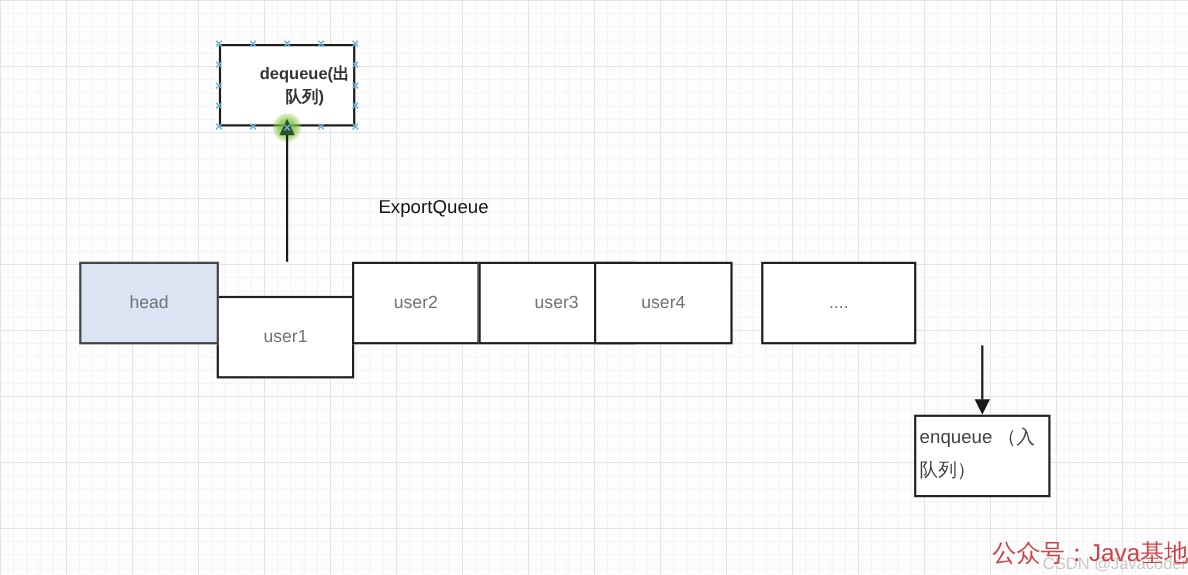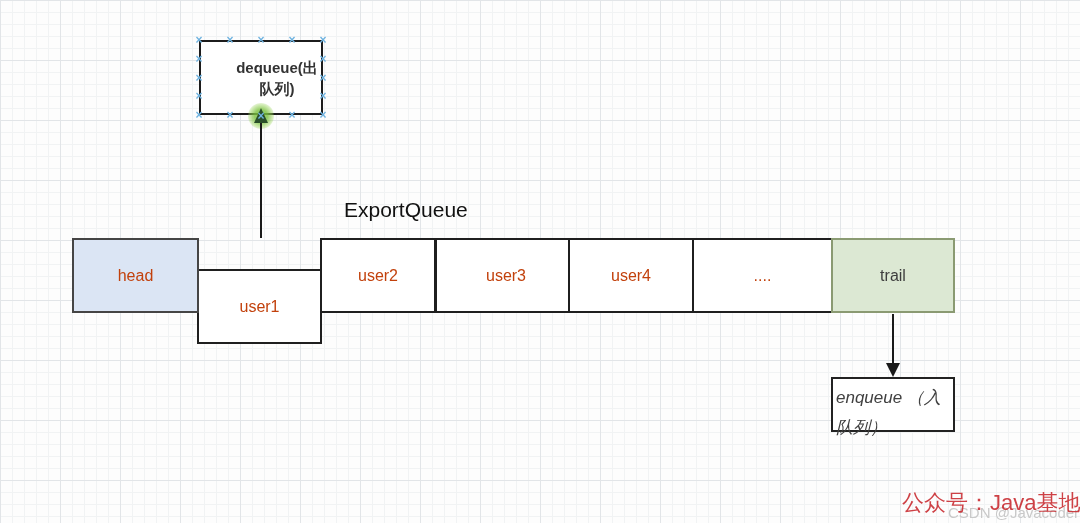--- a/index.html
+++ b/index.html
@@ -29,29 +29,29 @@
   .arrow-line{position:absolute;background:var(--arrow,#1a1a1a);}
   .up-line{left:260px;top:122px;width:2px;height:116px;}
   .up-head{position:absolute;left:254px;top:108px;width:0;height:0;
            border-left:7px solid transparent;border-right:7px solid transparent;
            border-bottom:15px solid #2a4f2a;}
   .down-line{left:892px;top:314px;width:2px;height:49px;}
   .down-head{position:absolute;left:886px;top:363px;width:0;height:0;
              border-left:7px solid transparent;border-right:7px solid transparent;
              border-top:14px solid var(--arrow,#1a1a1a);}
   
-  .export-label{position:absolute;left:344px;top:198px;font-size:21px;color:#111;text-align:center;}
+  .export-label{position:absolute;left:344px;top:179px;font-size:17px;color:#111;text-align:center;}
   
   .cell{position:absolute;top:238px;height:75px;box-sizing:border-box;background:#fff;
         border:2px solid #1f1f1f;display:flex;align-items:center;justify-content:center;
-        font-size:16px;color:#c2410c;}
+        font-size:16px;color:#737373;}
   .cell.head{background:var(--head-fill,#dbe5f4);border-color:#454545;z-index:2;}
   .cell.trail{background:var(--trail-fill,#dce8d3);border-color:var(--trail-border,#8a9a72);z-index:2;color:#3d3d3d;}
   
-  .enqueue{left:831px;top:377px;width:124px;height:55px;align-items:flex-start;justify-content:flex-start;font-style:italic;}
+  .enqueue{left:831px;top:377px;width:124px;height:75px;align-items:flex-start;justify-content:flex-start;}
   .enqueue .lbl{font-size:17px;color:#414141;line-height:30px;padding:4px 2px 0 3px;text-align:left;}
   
   .wm{position:absolute;white-space:nowrap;pointer-events:none;}
   .wm-gray{left:918px;top:504px;font-size:15px;color:var(--wm-gray,#c9c9c9);z-index:1;margin-left:30px;}
   .wm-red{left:902px;top:488px;font-size:22px;color:var(--wm-red,#c8282d);opacity:.88;z-index:2;}
 </style>
 </head>
 <body>
 
 <div class="canvas" style="--head-fill: #dbe5f4; --trail-fill: #dce8d3; --trail-border: #8a9a72; --handle: #6fb3e0; --arrow: #1a1a1a; --grid-minor: #f1f3f4; --grid-major: #e2e5e8; --wm-red: #c8282d; --wm-gray: #c9c9c9;">
@@ -92,28 +92,25 @@
     </div>
     <div class="cell " style="left: 197px; width: 125px; margin-top: 31px;">
       <span>user1</span>
     </div>
     <div class="cell " style="left: 320px; width: 116px;">
       <span>user2</span>
     </div>
     <div class="cell " style="left: 435px; width: 142px;">
       <span>user3</span>
     </div>
-    <div class="cell " style="left: 568px; width: 126px;">
+    <div class="cell " style="left: 540px; width: 126px;">
       <span>user4</span>
     </div>
     <div class="cell " style="left: 692px; width: 141px;">
       <span>....</span>
-    </div>
-    <div class="cell trail" style="left: 831px; width: 124px;">
-      <span>trail</span>
     </div>
     <div id="queue-row"></div>
 
   <div>
     <div class="arrow-line down-line"></div>
     <div class="down-head"></div>
   </div>
 
   <div class="node enqueue">
     <div class="lbl">enqueue （入队列）</div>

